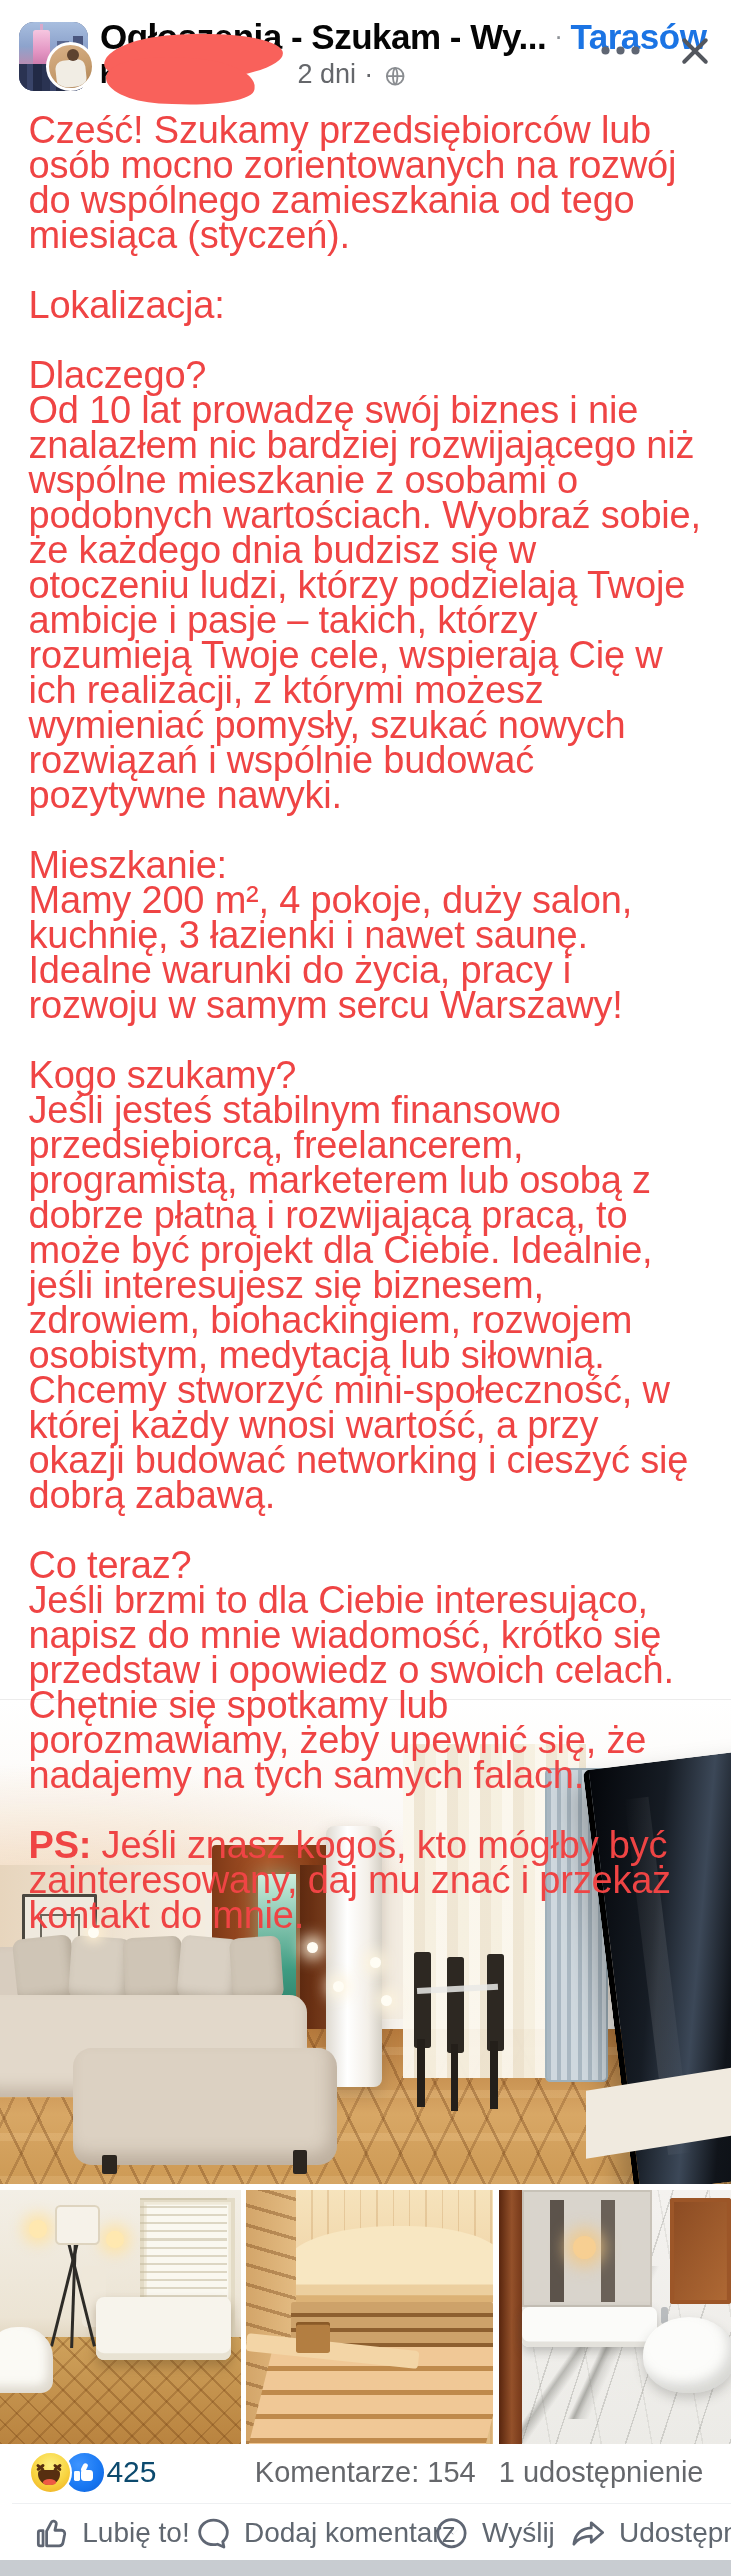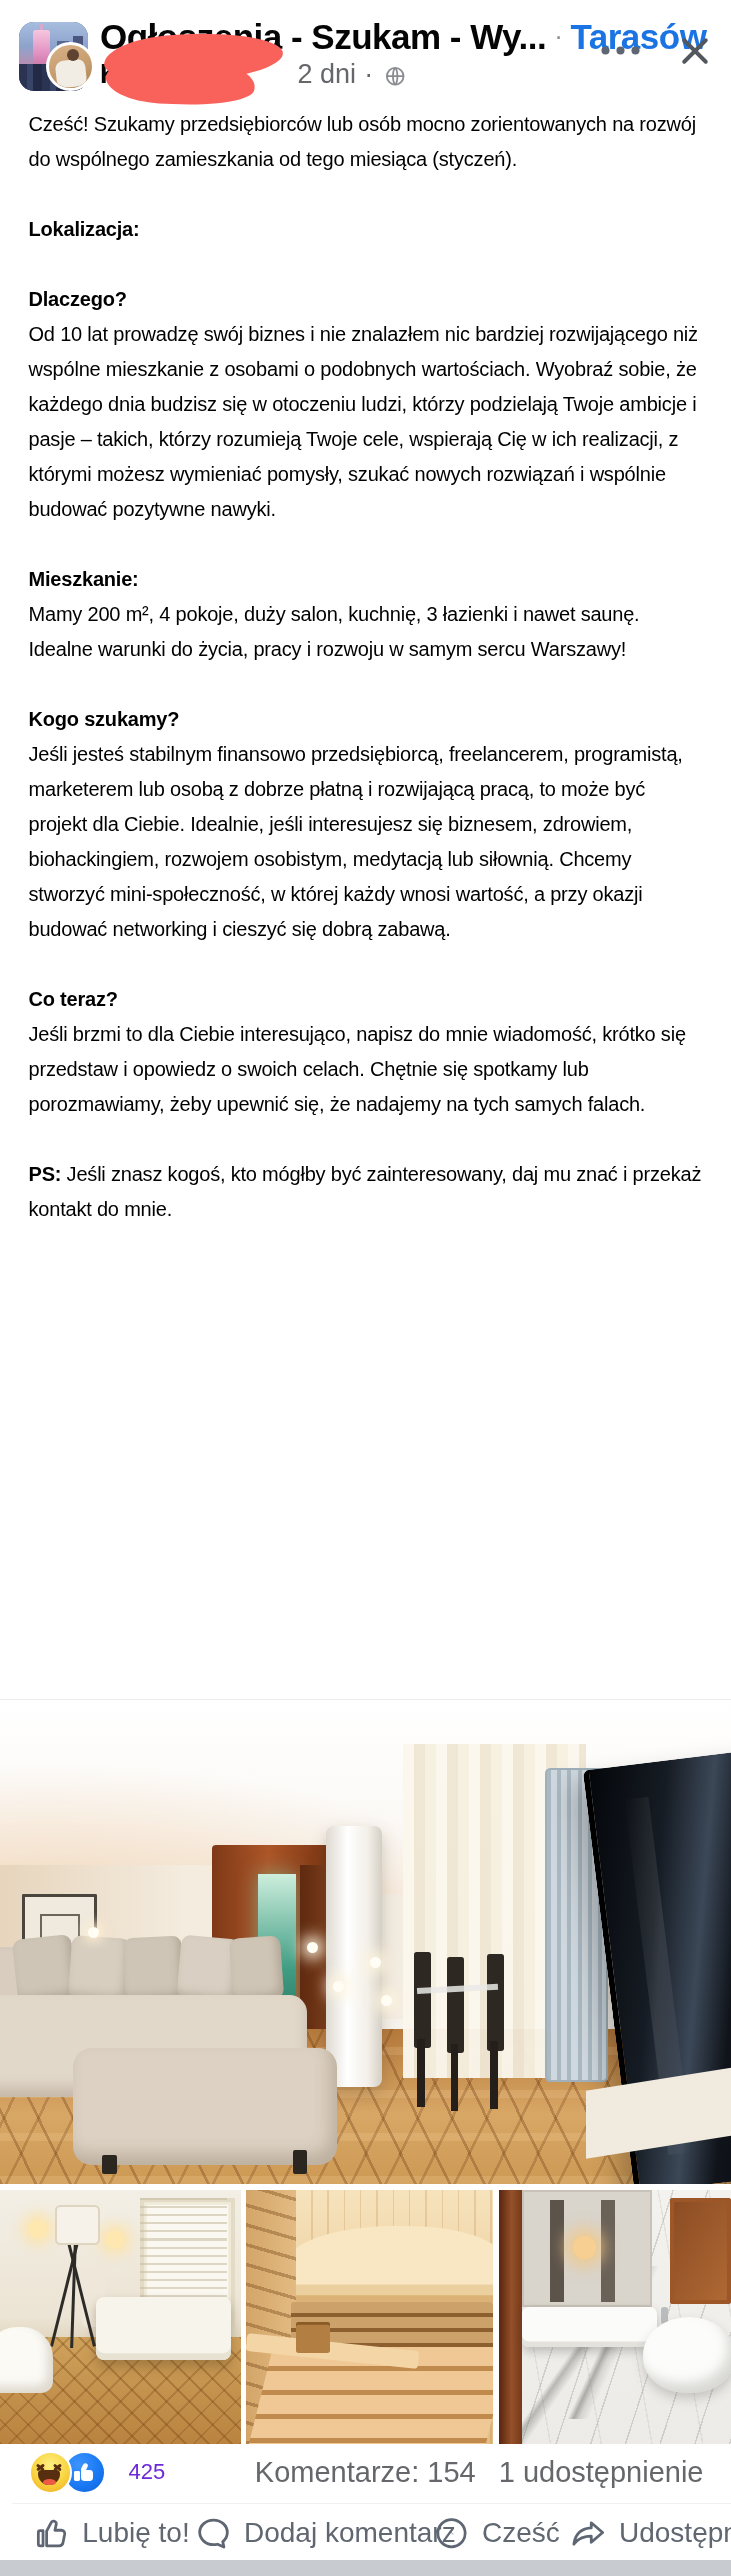--- a/index.html
+++ b/index.html
@@ -40,25 +40,25 @@
   .hdr-scribble::after{content:"";position:absolute;left:1.4px;top:23px;width:149px;height:47px;background:#f9615b;
     border-radius:52% 48% 60% 40%/55% 60% 45% 55%;transform:rotate(5deg)}
   .sig-wrap{position:relative;display:inline-block}
   .sig-scribble{left:-4.1px;top:-5.4px;width:203px;height:65px;transform:rotate(-8deg);z-index:7}
   .sig-scribble::after{content:"";position:absolute;left:65px;top:23px;width:182px;height:73px;background:#f9615b;
     border-radius:55% 45% 62% 38%/58% 52% 48% 52%;transform:rotate(-16deg)}
   .sig-scribble::before{content:"";position:absolute;left:102px;top:-15px;width:129px;height:51px;background:#f9615b;
     border-radius:50% 50% 55% 45%/60% 45% 55% 45%;transform:rotate(10deg)}
 
   
-  .body-text{position:absolute;top:107px;left:28.5px;width:675px;z-index:2;
-    font-size:20px;line-height:35px;letter-spacing:-0.2px;color:#000000}
+  .body-text{position:absolute;top:113px;left:28.5px;width:675px;z-index:2;
+    font-size:38px;line-height:35px;letter-spacing:-0.2px;color:#ef4444}
   .blk{margin:35px 0 0}
   .blk.first{margin-top:0}
-  .blk.h{font-weight:700}
+  .blk.h{font-weight:400}
   .blk.h + .blk.t{margin-top:0}
   .lead-b{font-weight:700}
 
   
   .photo{position:absolute;top:1699px;left:0;width:732px;height:484px;overflow:hidden;z-index:1;
     background:#f6f2ec;border-top:1.4px solid #ececec}
   .photo *{position:absolute}
   .ph-ceiling{left:0;top:0;width:100%;height:62%;
     background:radial-gradient(ellipse at 6% 95%,rgba(226,160,88,.55),transparent 55%),
                linear-gradient(180deg,#ffffff 0%,#faf7f3 55%,#efe7db 100%)}
@@ -204,21 +204,21 @@
     border-radius:4.1px 4.1px 12.2px 12.2px}
   .haha .tongue{position:absolute;left:12.2px;top:26px;width:13px;height:6.1px;background:#ef5a44;border-radius:50% 50% 40% 40%}
   .haha .ex{position:absolute;top:9.5px;width:8.8px;height:8.8px}
   .haha .ex.l{left:5.4px}.haha .ex.r{left:22px}
   .haha .ex i{position:absolute;left:0;top:3.4px;width:8.8px;height:2.7px;background:#572f10;border-radius:1.4px;display:block}
   .haha .ex i:first-child{transform:rotate(38deg)}
   .haha .ex i:last-child{transform:rotate(-38deg)}
   .like .palm{position:absolute;left:8.8px;top:18.3px;width:6.1px;height:10.2px;background:#fff;border-radius:1.4px}
   .like .hand{position:absolute;left:15.6px;top:17px;width:11.5px;height:11.5px;background:#fff;border-radius:2px 3.4px 3.4px 3.4px}
   .like .thumbq{position:absolute;left:17px;top:10.2px;width:4.7px;height:8.8px;background:#fff;border-radius:2.7px;transform:rotate(26deg)}
-  .rx-count{margin-left:22px;font-size:22px;color:#6d28d9}
+  .rx-count{margin-left:0;font-size:30px;color:#0c4a6e}
   .rstats{position:absolute;right:28.5px;top:6.8px;height:41px;display:flex;align-items:center;gap:23px;
     font-size:29px;color:#65676b;white-space:nowrap}
 
   
   .actions{position:absolute;top:2503px;left:12px;width:732px;height:58px;border-top:1.4px solid #eef0f2}
   .agroup{position:absolute;top:8.1px;height:42px;display:flex;align-items:center;gap:11px;
     font-size:28px;color:#606770;white-space:nowrap}
   .agroup svg{flex:none}
   .g-like{left:20.3px}.g-comment{left:182px}.g-send{left:420px}.g-share{left:557px}
 
@@ -407,21 +407,21 @@
       <svg width="39" height="39" viewBox="0 0 24 24" fill="none" stroke="#5f6673" stroke-width="1.7" stroke-linejoin="round">
         <path d="M12 3.7c-4.7 0-8.5 3.4-8.5 7.6 0 4.2 3.8 7.6 8.5 7.6.9 0 1.7-.1 2.5-.3l3.9 1.7-.7-3.3c1.8-1.4 2.8-3.4 2.8-5.7 0-4.2-3.8-7.6-8.5-7.6z"></path>
       </svg>
       <span>Dodaj komentarz</span>
     </div>
     <div class="agroup g-send">
       <svg width="39" height="39" viewBox="0 0 24 24" fill="none" stroke="#5f6673" stroke-width="1.7" stroke-linejoin="round">
         <circle cx="12" cy="11.8" r="8.4"></circle>
         <path d="M7.3 14.5l3.5-3.8 2.2 1.9 3.7-4-3.5 3.8-2.2-1.9z" fill="#5f6673" stroke="none"></path>
       </svg>
-      <span>Cześć</span>
+      <span>Wyślij</span>
     </div>
     <div class="agroup g-share">
       <svg width="39" height="39" viewBox="0 0 24 24" fill="none" stroke="#5f6673" stroke-width="1.7" stroke-linejoin="round" stroke-linecap="round">
         <path d="M13.7 5.4l7 6-7 6v-3.8c-4.9 0-8.3 1.7-10.7 5 .8-5.7 4.2-9.6 10.7-10V5.4z"></path>
       </svg>
       <span>Udostępnij</span>
     </div>
   </div>
 
   <div class="bottom-strip"></div>

